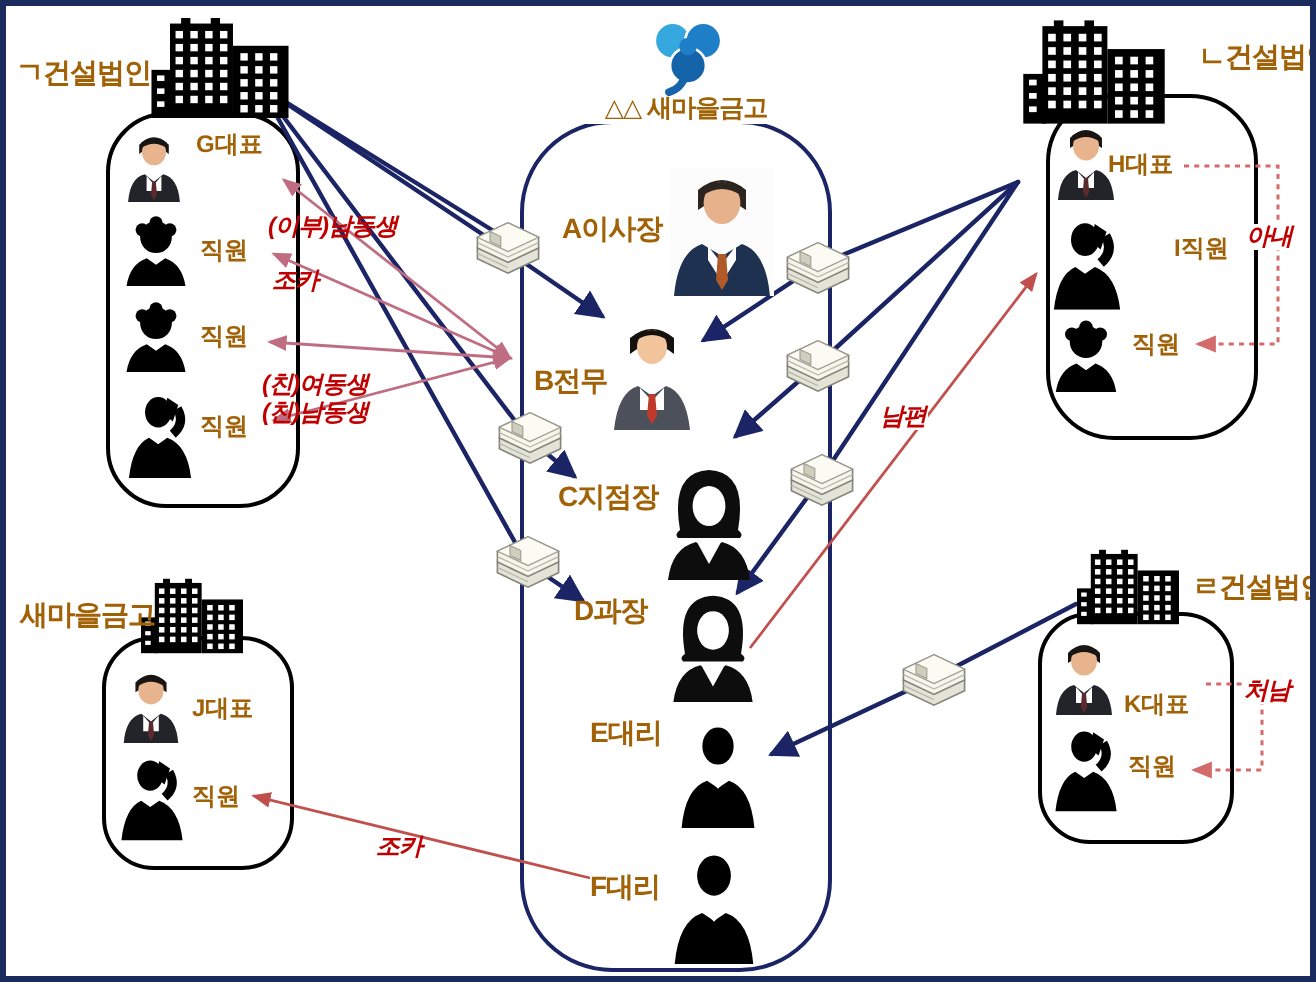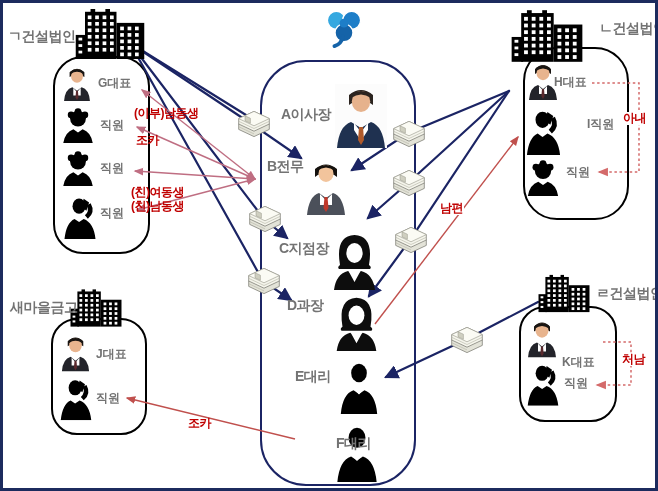--- a/index.html
+++ b/index.html
@@ -6,27 +6,27 @@
   #stage{
     position:relative;width:658px;height:491px;background:#ffffff;
     border:3px solid #1c2b5e;outline:2px solid #5b9bd5;outline-offset:0;
     box-sizing:border-box;overflow:hidden;
     font-family:"Liberation Sans","DejaVu Sans",sans-serif;
   }
   .box{position:absolute;border:2px solid #000;border-radius:30px;background:transparent;z-index:1;}
   .smgbox{position:absolute;border:2px solid var(--navy);border-radius:46px;z-index:1;}
   svg.overlay{position:absolute;left:0;top:0;z-index:2;pointer-events:none;}
   .icon{position:absolute;z-index:3;}
-  .lbl{position:absolute;z-index:4;font-weight:700;color:#737373;white-space:nowrap;line-height:1.1;}
+  .lbl{position:absolute;z-index:4;font-weight:700;color:#a16207;white-space:nowrap;line-height:1.1;}
   .lbl.red{color:var(--red);}
   .lbl.wbg{background:#fff;padding:0 1px;}
   .cname{font-size:14px;letter-spacing:-0.5px;}
   .member{font-size:12px;}
   .big{font-size:14px;letter-spacing:-0.5px;}
-  .rel{font-size:12px;letter-spacing:-0.5px;}
+  .rel{font-size:12px;letter-spacing:-0.5px;font-style:italic;}
   .title{font-size:12.5px;text-align:center;background:#fff;letter-spacing:-0.5px;}
   .ln{fill:none;stroke:var(--navy);stroke-width:2.2;stroke-linecap:round;}
   .lp{fill:none;stroke:var(--pink);stroke-width:1.4;}
   .lr{fill:none;stroke:var(--line_red);stroke-width:1.4;}
   .ld{fill:none;stroke:var(--dotted_red);stroke-width:1.5;stroke-dasharray:2.5 2.6;}
 </style>
 </head>
 <body>
 
 <div id="stage">
@@ -302,49 +302,50 @@
         <use href="#sym-silphone"></use>
       </svg></div>
 
   <div class="icon" style="left:521px;top:314px;"><svg width="36" height="41" viewBox="0 0 36 40">
         <use href="#sym-avatar"></use>
       </svg></div>
   <div class="icon" style="left:522px;top:360px;"><svg width="36" height="44" viewBox="0 0 40 46">
         <use href="#sym-silphone"></use>
       </svg></div>
 
+  <div class="lbl title" style="left:282px;top:45px;width:116px;">△△ 새마을금고</div>
 
   <div class="lbl big" style="left:278px;top:104px;">A이사장</div>
-  <div class="lbl big" style="left:264px;top:156px;">B전무</div>
+  <div class="lbl big" style="left:264px;top:180px;">B전무</div>
   <div class="lbl big" style="left:276px;top:238px;">C지점장</div>
   <div class="lbl big" style="left:284px;top:295px;">D과장</div>
-  <div class="lbl big" style="left:292px;top:366px;">E대리</div>
-  <div class="lbl big" style="left:292px;top:433px;margin-left:41px;">F대리</div>
+  <div class="lbl big" style="left:292px;top:356px;">E대리</div>
+  <div class="lbl big" style="left:292px;top:433px;">F대리</div>
 
   <div class="lbl cname" style="left:5px;top:26px;">ㄱ건설법인</div>
-  <div class="lbl member" style="left:95px;top:74px;text-align:right;">G대표</div>
+  <div class="lbl member" style="left:95px;top:63px;text-align:right;">G대표</div>
   <div class="lbl member" style="left:97px;top:116px;">직원</div>
   <div class="lbl member" style="left:97px;top:159px;">직원</div>
   <div class="lbl member" style="left:97px;top:204px;">직원</div>
 
   <div class="lbl cname" style="left:596px;top:18px;">ㄴ건설법인</div>
   <div class="lbl member" style="left:551px;top:73px;">H대표</div>
   <div class="lbl member" style="left:584px;top:115px;">I직원</div>
   <div class="lbl member" style="left:563px;top:163px;">직원</div>
 
   <div class="lbl cname" style="left:7px;top:297px;">새마을금고</div>
   <div class="lbl member" style="left:93px;top:345px;">J대표</div>
   <div class="lbl member" style="left:93px;top:389px;">직원</div>
 
   <div class="lbl cname" style="left:593px;top:283px;">ㄹ건설법인</div>
-  <div class="lbl member" style="left:559px;top:353px;">K대표</div>
+  <div class="lbl member" style="left:559px;top:343px;">K대표</div>
   <div class="lbl member" style="left:561px;top:374px;">직원</div>
 
   <div class="lbl red rel" style="left:131px;top:104px;">(이부)남동생</div>
   <div class="lbl red rel" style="left:133px;top:131px;">조카</div>
   <div class="lbl red rel" style="left:128px;top:163px;margin-top:20px;">(친)여동생</div>
   <div class="lbl red rel" style="left:128px;top:197px;">(친)남동생</div>
   <div class="lbl red rel wbg" style="left:619px;top:109px;">아내</div>
   <div class="lbl red rel wbg" style="left:436px;top:199px;text-align:right;">남편</div>
   <div class="lbl red rel" style="left:185px;top:414px;">조카</div>
-  <div class="lbl red rel wbg" style="left:618px;top:350px;">처남</div>
+  <div class="lbl red rel wbg" style="left:618px;top:336px;">처남</div>
 
 </div>
 
 </body></html>

